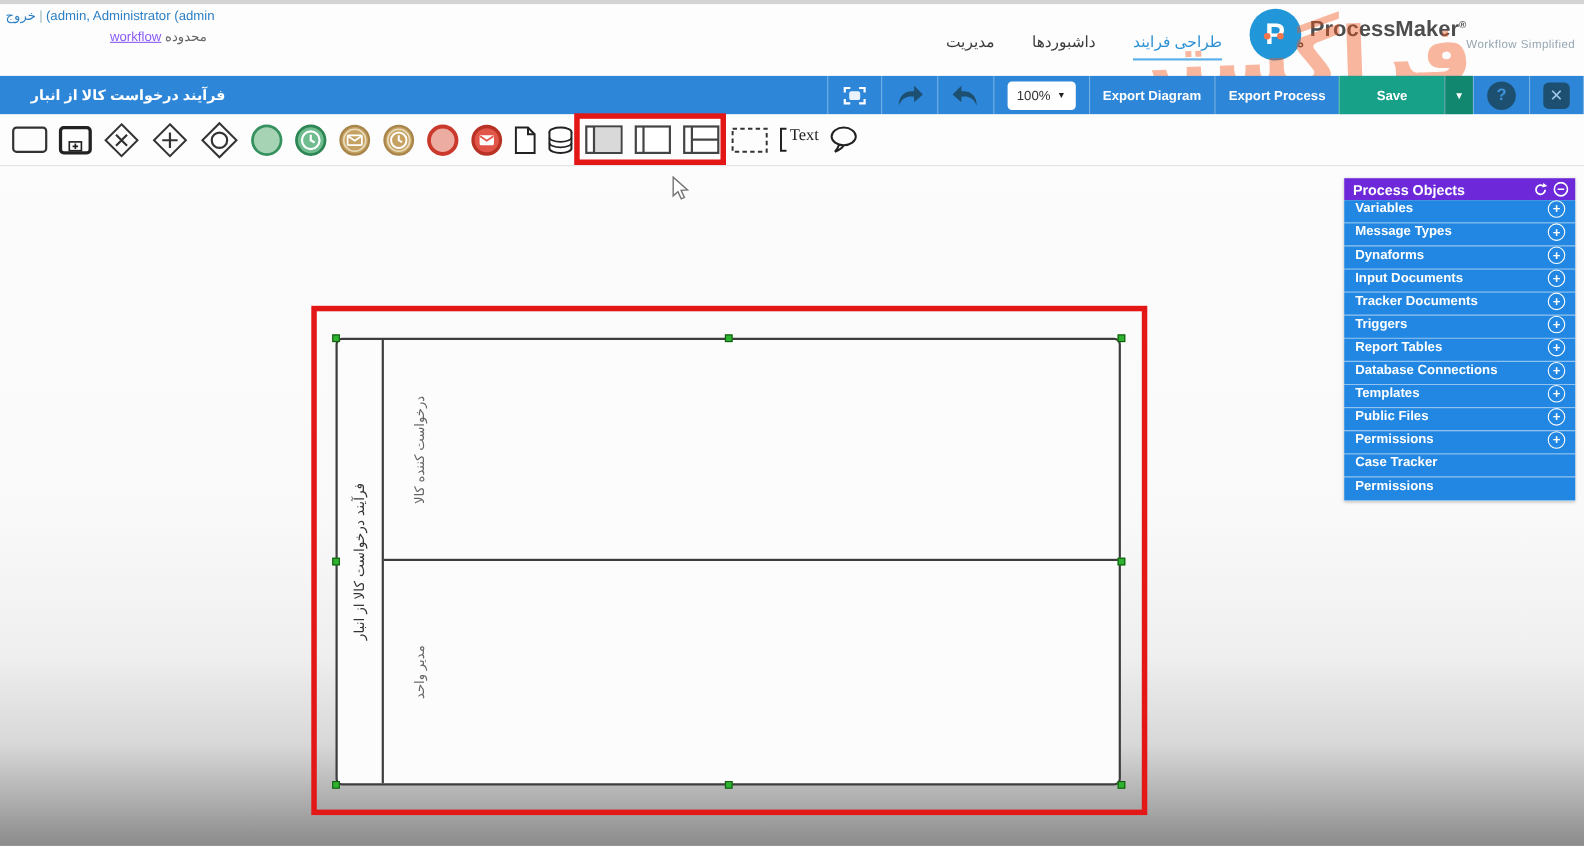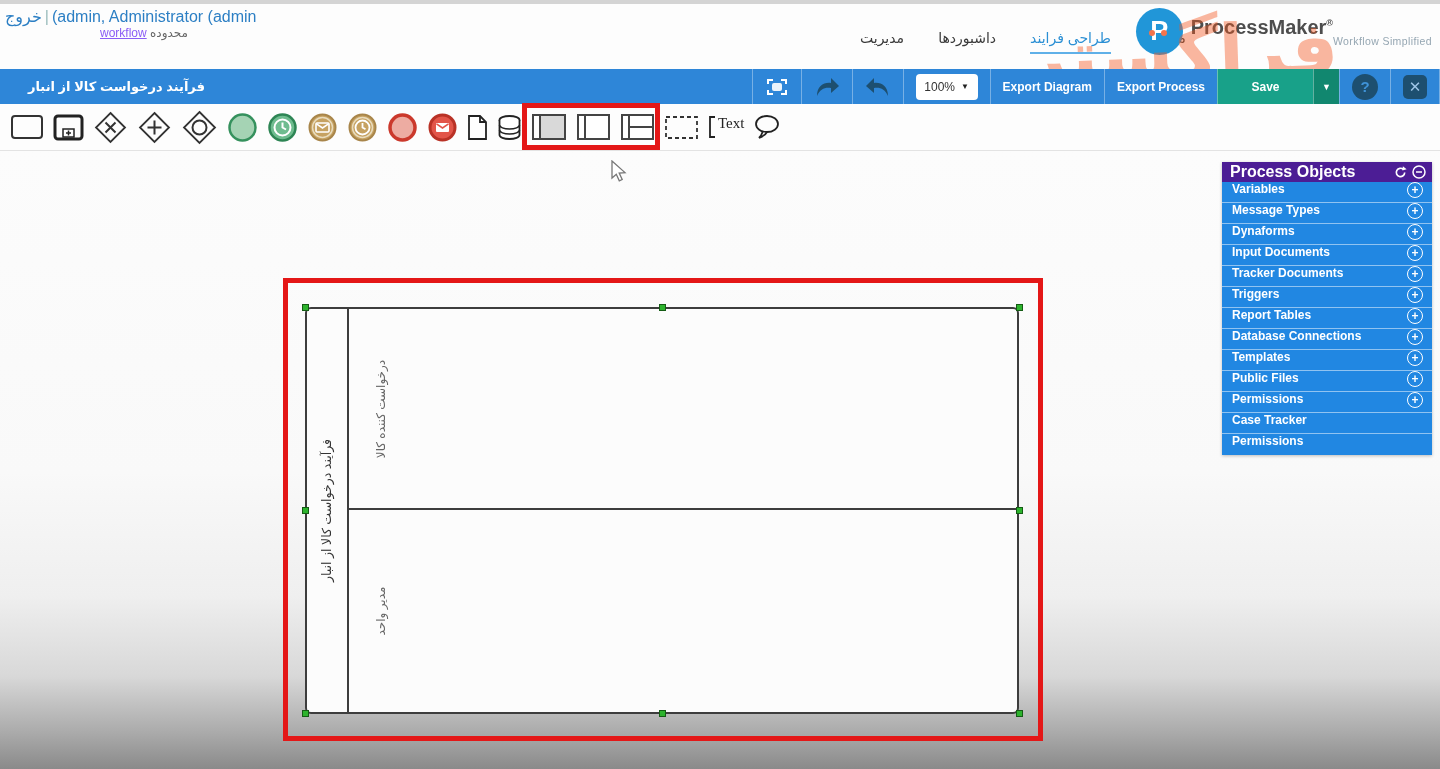--- a/index.html
+++ b/index.html
@@ -5,21 +5,21 @@
   * { margin:0; padding:0; box-sizing:border-box; }
   html,body { width:1440px; height:769px; overflow:hidden; background:#fff;
     font-family:"Liberation Sans","DejaVu Sans",sans-serif; }
   .screen { position:relative; width:1440px; height:769px; }
 
   
   .top-strip { position:absolute; left:0; top:0; width:100%; height:4px; background:#d4d4d4; z-index:2; }
 
   
   .app-header { position:absolute; left:0; top:4px; width:100%; height:65px; background:#fdfdfd; z-index:2; }
-  .logout-line { position:absolute; left:5px; top:3px; font-size:16px; color:#2c7fc4; white-space:nowrap; }
+  .logout-line { position:absolute; left:5px; top:3px; font-size:12px; color:#2c7fc4; white-space:nowrap; }
   .logout-line .sep { color:#9bb; margin:0 3px; }
   .scope-line { position:absolute; left:100px; top:22px; font-size:12px; color:#666; direction:rtl; }
   .scope-line .lnk { color:#8b5cf6; text-decoration:underline; }
   .nav { position:absolute; left:860px; top:26px; display:flex; gap:34px; direction:ltr; }
   .nav .tab { font-size:14px; color:#3a3a3a; cursor:pointer; padding-bottom:6px; white-space:nowrap; }
   .nav .tab.active { color:#2a8fd4; border-bottom:2px solid #5fb0e8; }
   .logo { position:absolute; right:8px; top:4px; display:flex; align-items:center; gap:8px; }
   .logo-mark { width:47px; height:47px; border-radius:50%; background:#2196d8; position:relative;
     display:flex; align-items:center; justify-content:center; }
   .logo-mark .pm { color:#fff; font-weight:bold; font-size:27px; }
@@ -78,22 +78,22 @@
   .lane-2 { flex:1; }
   .lane-label-wrap { position:absolute; left:18px; top:0; bottom:0; width:28px;
     display:flex; align-items:center; justify-content:center; }
   .lane-label-wrap .vtext { font-size:12px; color:#666; }
 
   .handle { position:absolute; width:7px; height:7px; background:#2db32d; border:1px solid #145c14; z-index:3; }
 
   
   .po-panel { position:absolute; left:1222px; top:162px; width:210px; z-index:2;
     box-shadow:0 1px 3px rgba(0,0,0,.25); }
-  .po-header { height:20px; background:#4c1d95; color:#fff; display:flex; align-items:center;
-    padding:0 6px 0 8px; font-size:16px; font-weight:bold; }
+  .po-header { height:20px; background:#6d28d9; color:#fff; display:flex; align-items:center;
+    padding:0 6px 0 8px; font-size:13px; font-weight:bold; }
   .po-hicons { margin-left:auto; display:flex; align-items:center; gap:5px; }
   .po-row { height:21px; background:#2187e2; color:#ffffff; font-size:12px; font-weight:bold;
     display:flex; align-items:flex-start; padding:0 9px 0 10px; border-bottom:1px solid rgba(255,255,255,.5);
     cursor:pointer; }
   .po-row:last-child { border-bottom:none; }
   .plus { margin-left:auto; width:16px; height:16px; border:1.5px solid #fff; border-radius:50%;
     display:flex; align-items:center; justify-content:center; font-size:12px; font-weight:bold; line-height:1; }
 </style>
 </head>
 <body>

